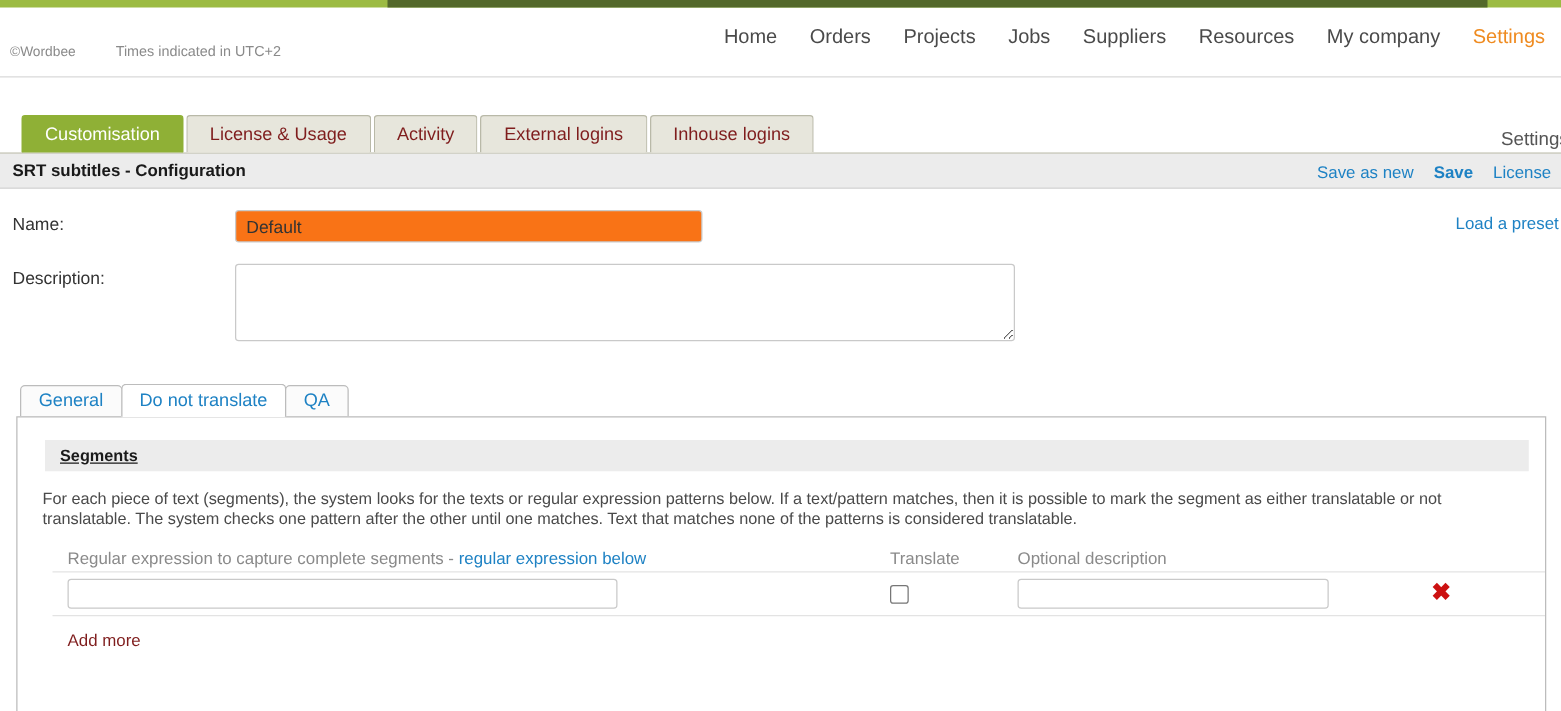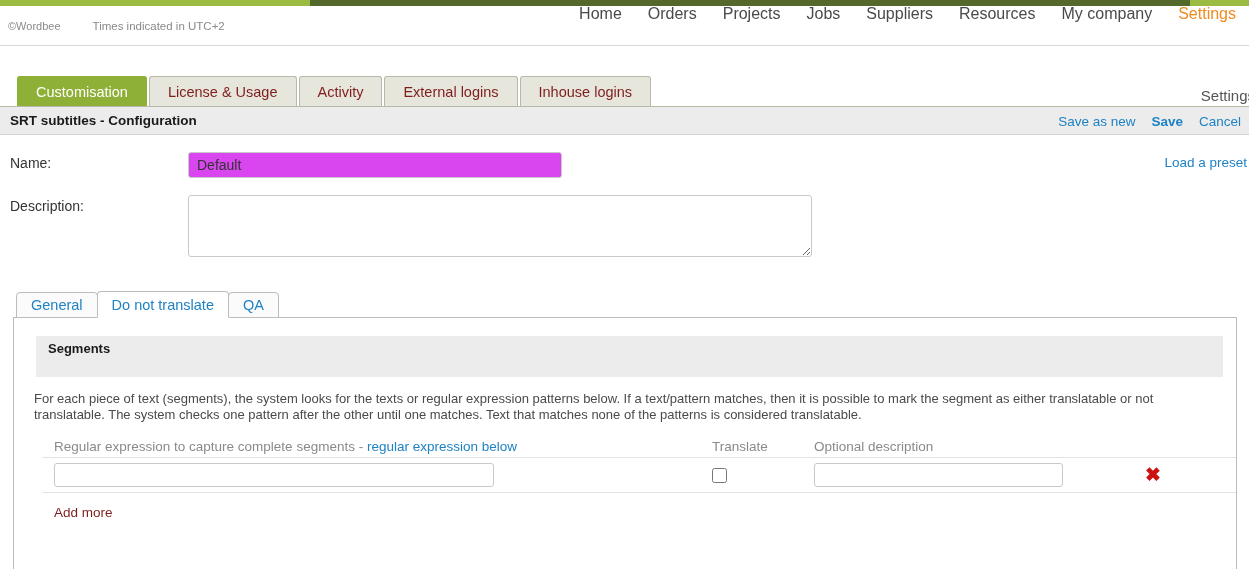--- a/index.html
+++ b/index.html
@@ -19,20 +19,21 @@
   .topstrip .dark { position: absolute; left: 310px; top: 0; width: 880px; height: 6px; background: #53682a; }
 
   
   .header {
     position: relative;
     height: 40px;
     background: #ffffff;
     border-bottom: 1px solid #d9d9d9;
     display: flex;
     align-items: center;
+    margin-top: 16px;
   }
   .brand {
     font-size: 11px;
     color: #8a8a8a;
     padding-left: 8px;
     white-space: nowrap;
   }
   .utcnote {
     font-size: 11.5px;
     color: #8a8a8a;
@@ -120,21 +121,21 @@
   .row { display: flex; align-items: flex-start; }
   .row.name { margin-top: 17px; }
   .row.desc { margin-top: 17px; }
   .flabel { width: 178px; font-size: 14px; color: #333333; padding-top: 3px; }
   .txt {
     width: 374px; height: 26px;
     border: 1px solid #c9c9c9; border-radius: 3px;
     padding: 2px 8px;
     font-family: "Liberation Sans", sans-serif;
     font-size: 14px; color: #333333;
-    background: #d946ef; outline: none;
+    background: #f97316; outline: none;
   }
   .ta {
     width: 624px; height: 62px;
     border: 1px solid #c9c9c9; border-radius: 3px;
     padding: 4px 8px;
     font-family: "Liberation Sans", sans-serif;
     font-size: 14px; color: #333333;
     background: #fff; outline: none;
     resize: both;
   }
@@ -171,23 +172,23 @@
     background: #ffffff;
     margin-top: -1px;
     height: 253px;
     position: relative;
     z-index: 1;
   }
 
   .seghead {
     margin: 18px 13px 0 22px;
     background: #ececec;
-    height: 41px; line-height: 25px;
+    height: 25px; line-height: 25px;
     padding-left: 12px;
-    font-weight: bold; font-size: 13px; color: #1a1a1a;
+    font-weight: bold; font-size: 13px; color: #1a1a1a; text-decoration: underline;
   }
   .blurb {
     margin: 14px 18px 0 20px;
     font-size: 13px;
     line-height: 16px;
     color: #4a4a4a;
   }
 
   .grid { margin: 12px 0 0 28px; }
   .ghead { display: flex; align-items: center; height: 22px; }
@@ -263,21 +264,21 @@
   <div class="tab">External logins</div>
   <div class="tab">Inhouse logins</div>
   <span class="right-label">Settings</span>
 </div>
 
 <div class="configbar">
   <span class="title">SRT subtitles - Configuration</span>
   <span class="actions">
     <a href="#">Save as new</a>
     <a href="#" class="strong">Save</a>
-    <a href="#">Cancel</a>
+    <a href="#">License</a>
   </span>
 </div>
 
 <div class="formarea">
   <a href="#" class="preset">Load a preset</a>
 
   <div class="row name">
     <div class="flabel">Name:</div>
     <input class="txt" type="text" value="Default" style="">
   </div>

